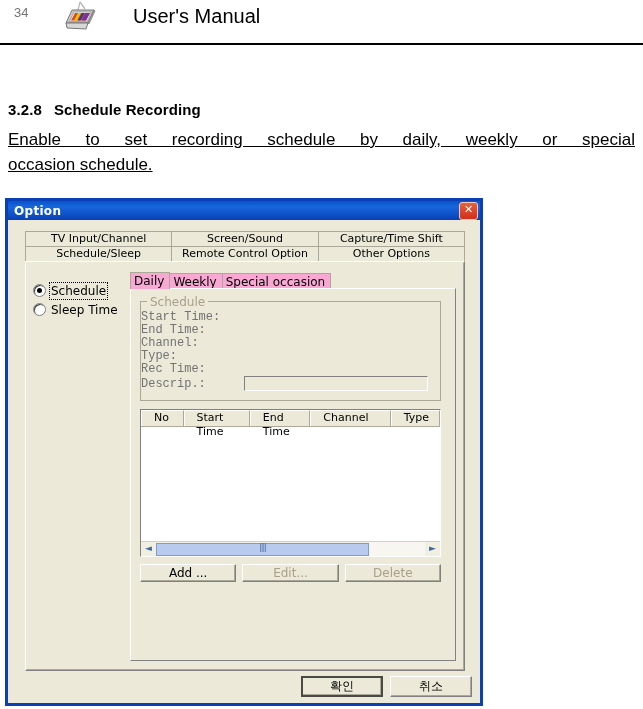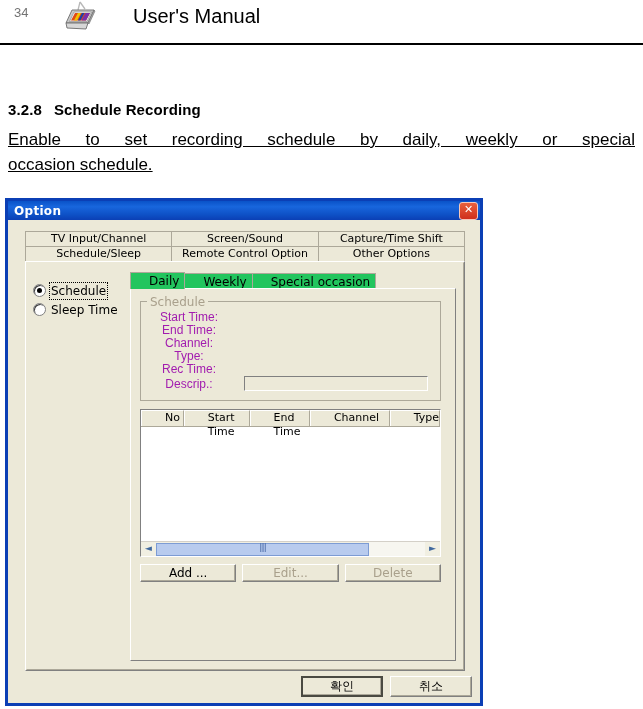--- a/index.html
+++ b/index.html
@@ -205,24 +205,24 @@
     width: 326px; height: 388px;
   }
   #inner-tabs {
     display: flex;
     height: 16px;
     align-items: flex-end;
   }
   .itab {
     border: 1px solid #aca899;
     border-bottom: none;
-    background: #22c55e;
+    background: #f9a8d4;
     font-size: 12px;
     line-height: 14px;
-    padding: 1px 5px 0 18px;
+    padding: 1px 5px 0 3px;
     color: #000;
     font-family: "DejaVu Sans", sans-serif;
     cursor: pointer;
     margin-right: -1px;
   }
   .itab.selected {
     height: 16px;
     line-height: 16px;
     padding-top: 0;
     border-bottom: none;
@@ -254,24 +254,24 @@
     background: #ece9d8;
     padding: 0 3px;
     font-size: 12px;
     color: #a9a08c;
     font-family: "DejaVu Sans", sans-serif;
   }
   .field-row {
     position: absolute;
     left: 0;
     width: 96px;
-    text-align: center;
-    font-size: 12px;
-    color: #a21caf;
-    font-family: Liberation Sans, sans-serif;
+    text-align: left;
+    font-size: 12px;
+    color: #737373;
+    font-family: Liberation Mono, monospace;
   }
   #descrip-input {
     position: absolute;
     left: 103px; top: 74px;
     width: 184px; height: 15px;
     background: #ece9d8;
     border: 1px solid #808080;
     border-right-color: #ffffff;
     border-bottom-color: #ffffff;
     box-sizing: border-box;
@@ -293,21 +293,21 @@
     height: 16px;
     background: #ece9d8;
     border-bottom: 1px solid #aca899;
   }
   .col-head {
     border-right: 1px solid #aca899;
     border-top: 1px solid #fff;
     border-left: 1px solid #fff;
     font-size: 11px;
     line-height: 14px;
-    padding-left: 23px;
+    padding-left: 12px;
     color: #000;
     font-family: "DejaVu Sans", sans-serif;
     box-sizing: border-box;
     cursor: pointer;
   }
   #list-rows {
     height: 113px;
     background: #fff;
   }
   #hscroll {

